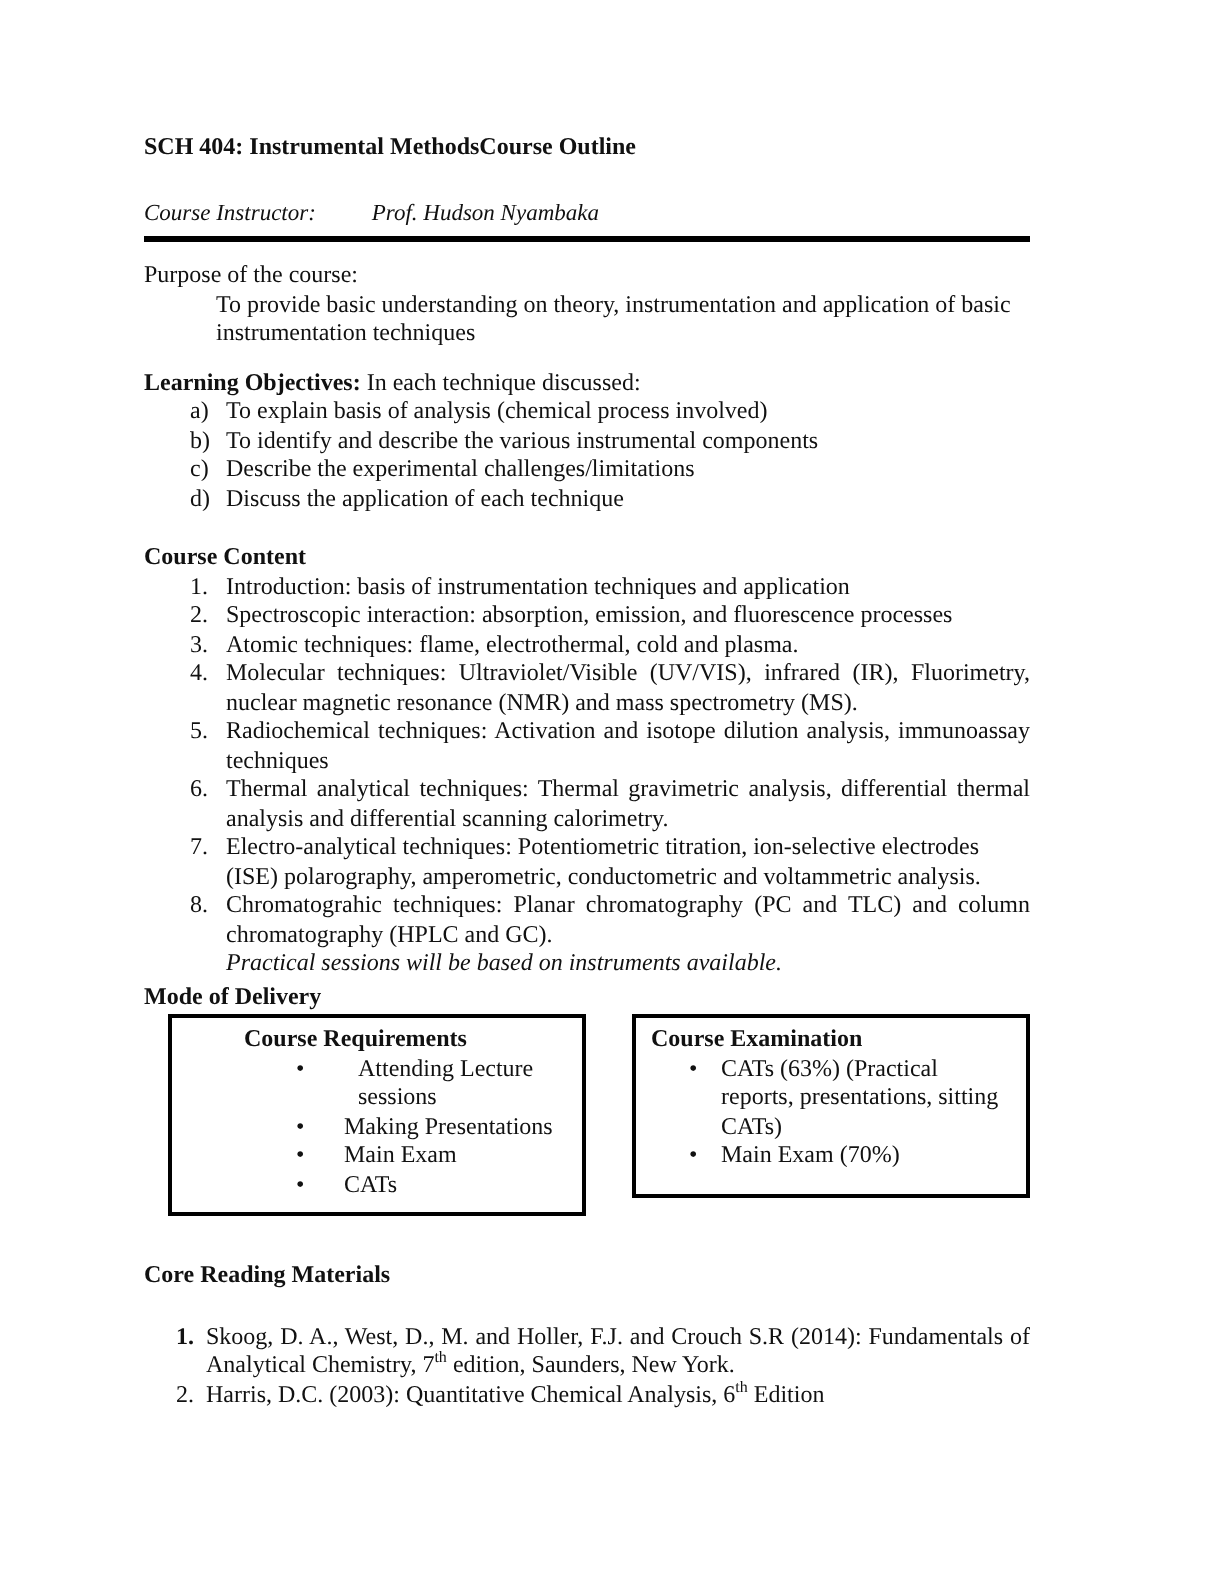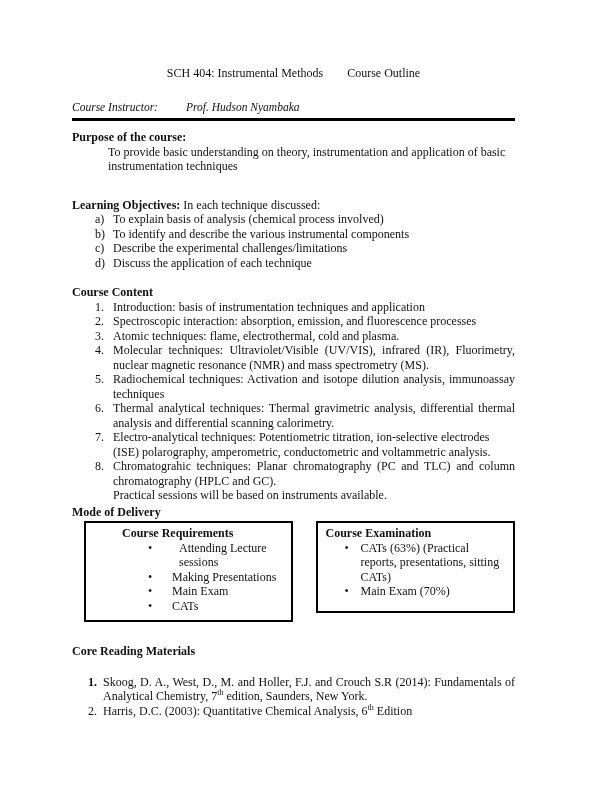--- a/index.html
+++ b/index.html
@@ -11,41 +11,41 @@
     background: #ffffff;
     color: #111111;
     font-family: "Liberation Serif", "DejaVu Serif", serif;
     font-size: 12px;
     line-height: 14.5px;
     padding: 66px 97px 0 72px;
     overflow: hidden;
   }
   b, .bold { font-weight: bold; }
 
-  .header-row { display: flex; justify-content: center; font-weight: normal; gap: 24px; }
+  .header-row { display: flex; justify-content: flex-start; font-weight: bold; }
 
   .instructor-row { margin-top: 19px; font-style: italic; font-size: 11.5px; }
   .instructor-row .ilabel { display: inline-block; width: 111px; }
 
   .rule { margin-top: 4px; height: 3px; background: #000000; }
 
-  .purpose-h { margin-top: 9px; font-weight: bold; }
+  .purpose-h { margin-top: 9px; font-weight: normal; }
   .purpose-text { margin-left: 36px; }
 
-  .objectives { margin-top: 24px; }
+  .objectives { margin-top: 10px; }
 
   .olist, .clist, .rlist { list-style: none; }
   .olist li, .clist li, .rlist li { display: flex; }
   .olist li, .clist li { padding-left: 23px; }
   .olist .num, .clist .num { flex: 0 0 18px; }
   .olist .txt, .clist .txt { flex: 1 1 auto; }
 
   .content-h { margin-top: 15px; font-weight: bold; }
   .justify { text-align: justify; }
-  .note { margin-left: 41px; }
+  .note { margin-left: 41px; font-style: italic; }
 
   .delivery-h { margin-top: 2px; font-weight: bold; }
 
   .boxes { margin-top: 2px; display: flex; align-items: flex-start; }
   .box { border: 2px solid #000000; padding: 3px 8px; }
   .box-req { margin-left: 12px; width: 217px; height: 101px; padding-left: 36px; }
   .box-exam { margin-left: 23px; width: 209px; height: 92px; }
   .box-title { font-weight: bold; }
   .box ul { list-style: none; }
   .box-req li { position: relative; padding-left: 50px; }

